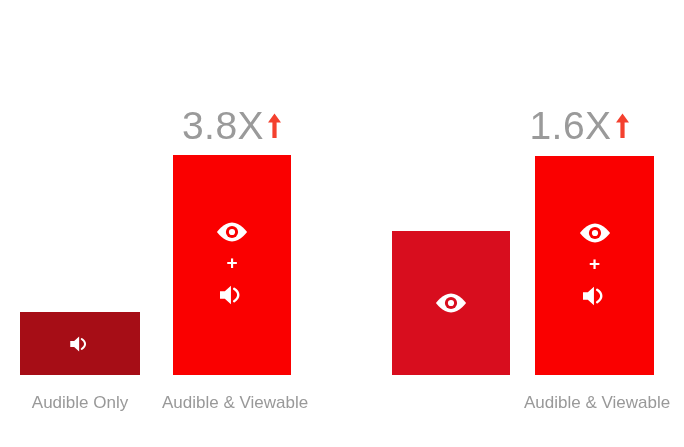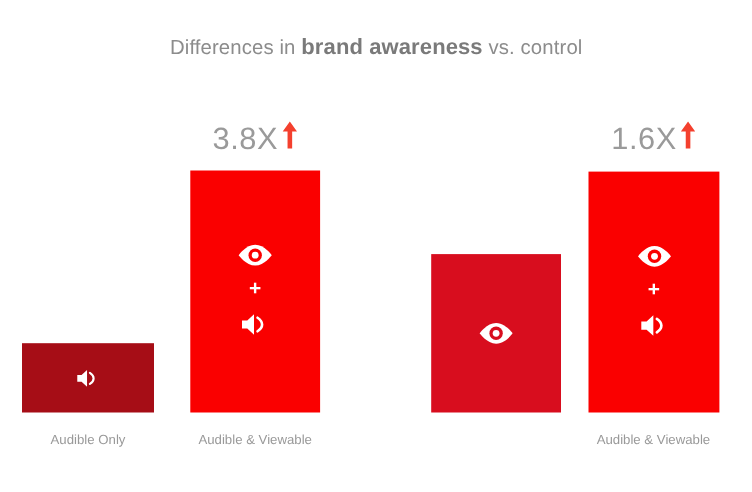--- a/index.html
+++ b/index.html
@@ -75,46 +75,43 @@
   }
 
   
   .value-label {
     position: absolute;
     display: flex;
     align-items: center;
     justify-content: center;
     white-space: nowrap;
     color: #9a9a9a;
-    font-size: 28px;
+    font-size: 39px;
     letter-spacing: 0.5px;
   }
   .value-label .arrow-up {
     margin-left: 3px;
     display: inline-block;
   }
 
   
   .cat-label {
     position: absolute;
     text-align: center;
     color: #999999;
-    font-size: 12px;
+    font-size: 17px;
     white-space: nowrap;
     top: 393px;
   }
 </style>
 </head>
 <body>
 
 <div id="chart-root">
 
-  <div class="chart-title">
-    <span>Differences in </span><span class="strong">brand awareness</span><span> vs. control</span>
-  </div>
 
   <div class="plot">
 
     <div class="bar" style="left:20px; top:312px; width:120px; height:63px; background:#A60D16;">
       <div class="bar-icons single">
         <span class="icon-speaker">
           <svg width="26" height="26" viewBox="0 0 24 24" aria-hidden="true">
             <path d="M3 9.2h3.6L11.2 5v14L6.6 14.8H3z" fill="#ffffff"></path>
             <path d="M13.6 7.4c2 1.3 3.1 2.9 3.1 4.6s-1.1 3.3-3.1 4.6" fill="none" stroke="#ffffff" stroke-width="1.8" stroke-linecap="round"></path>
           </svg>
@@ -174,21 +171,21 @@
 
     <div class="value-label" style="left:173px; top:103px; width:118px; height:46px;">
       <span>3.8X</span>
       <span class="arrow-up">
         <svg width="15" height="26" viewBox="0 0 15 26" aria-hidden="true">
           <path d="M7.5 0.5 L14 9.5 L9.6 9.5 L9.6 25 L5.4 25 L5.4 9.5 L1 9.5 Z" fill="#F4402E"></path>
         </svg>
       </span>
     </div>
 
-    <div class="value-label" style="left:535px; top:103px; width:119px; height:46px;">
+    <div class="value-label" style="left:520px; top:103px; width:119px; height:46px;">
       <span>1.6X</span>
       <span class="arrow-up">
         <svg width="15" height="26" viewBox="0 0 15 26" aria-hidden="true">
           <path d="M7.5 0.5 L14 9.5 L9.6 9.5 L9.6 25 L5.4 25 L5.4 9.5 L1 9.5 Z" fill="#F4402E"></path>
         </svg>
       </span>
     </div>
 
     <div class="cat-label" style="left:10px; width:140px;">Audible Only</div>
 

